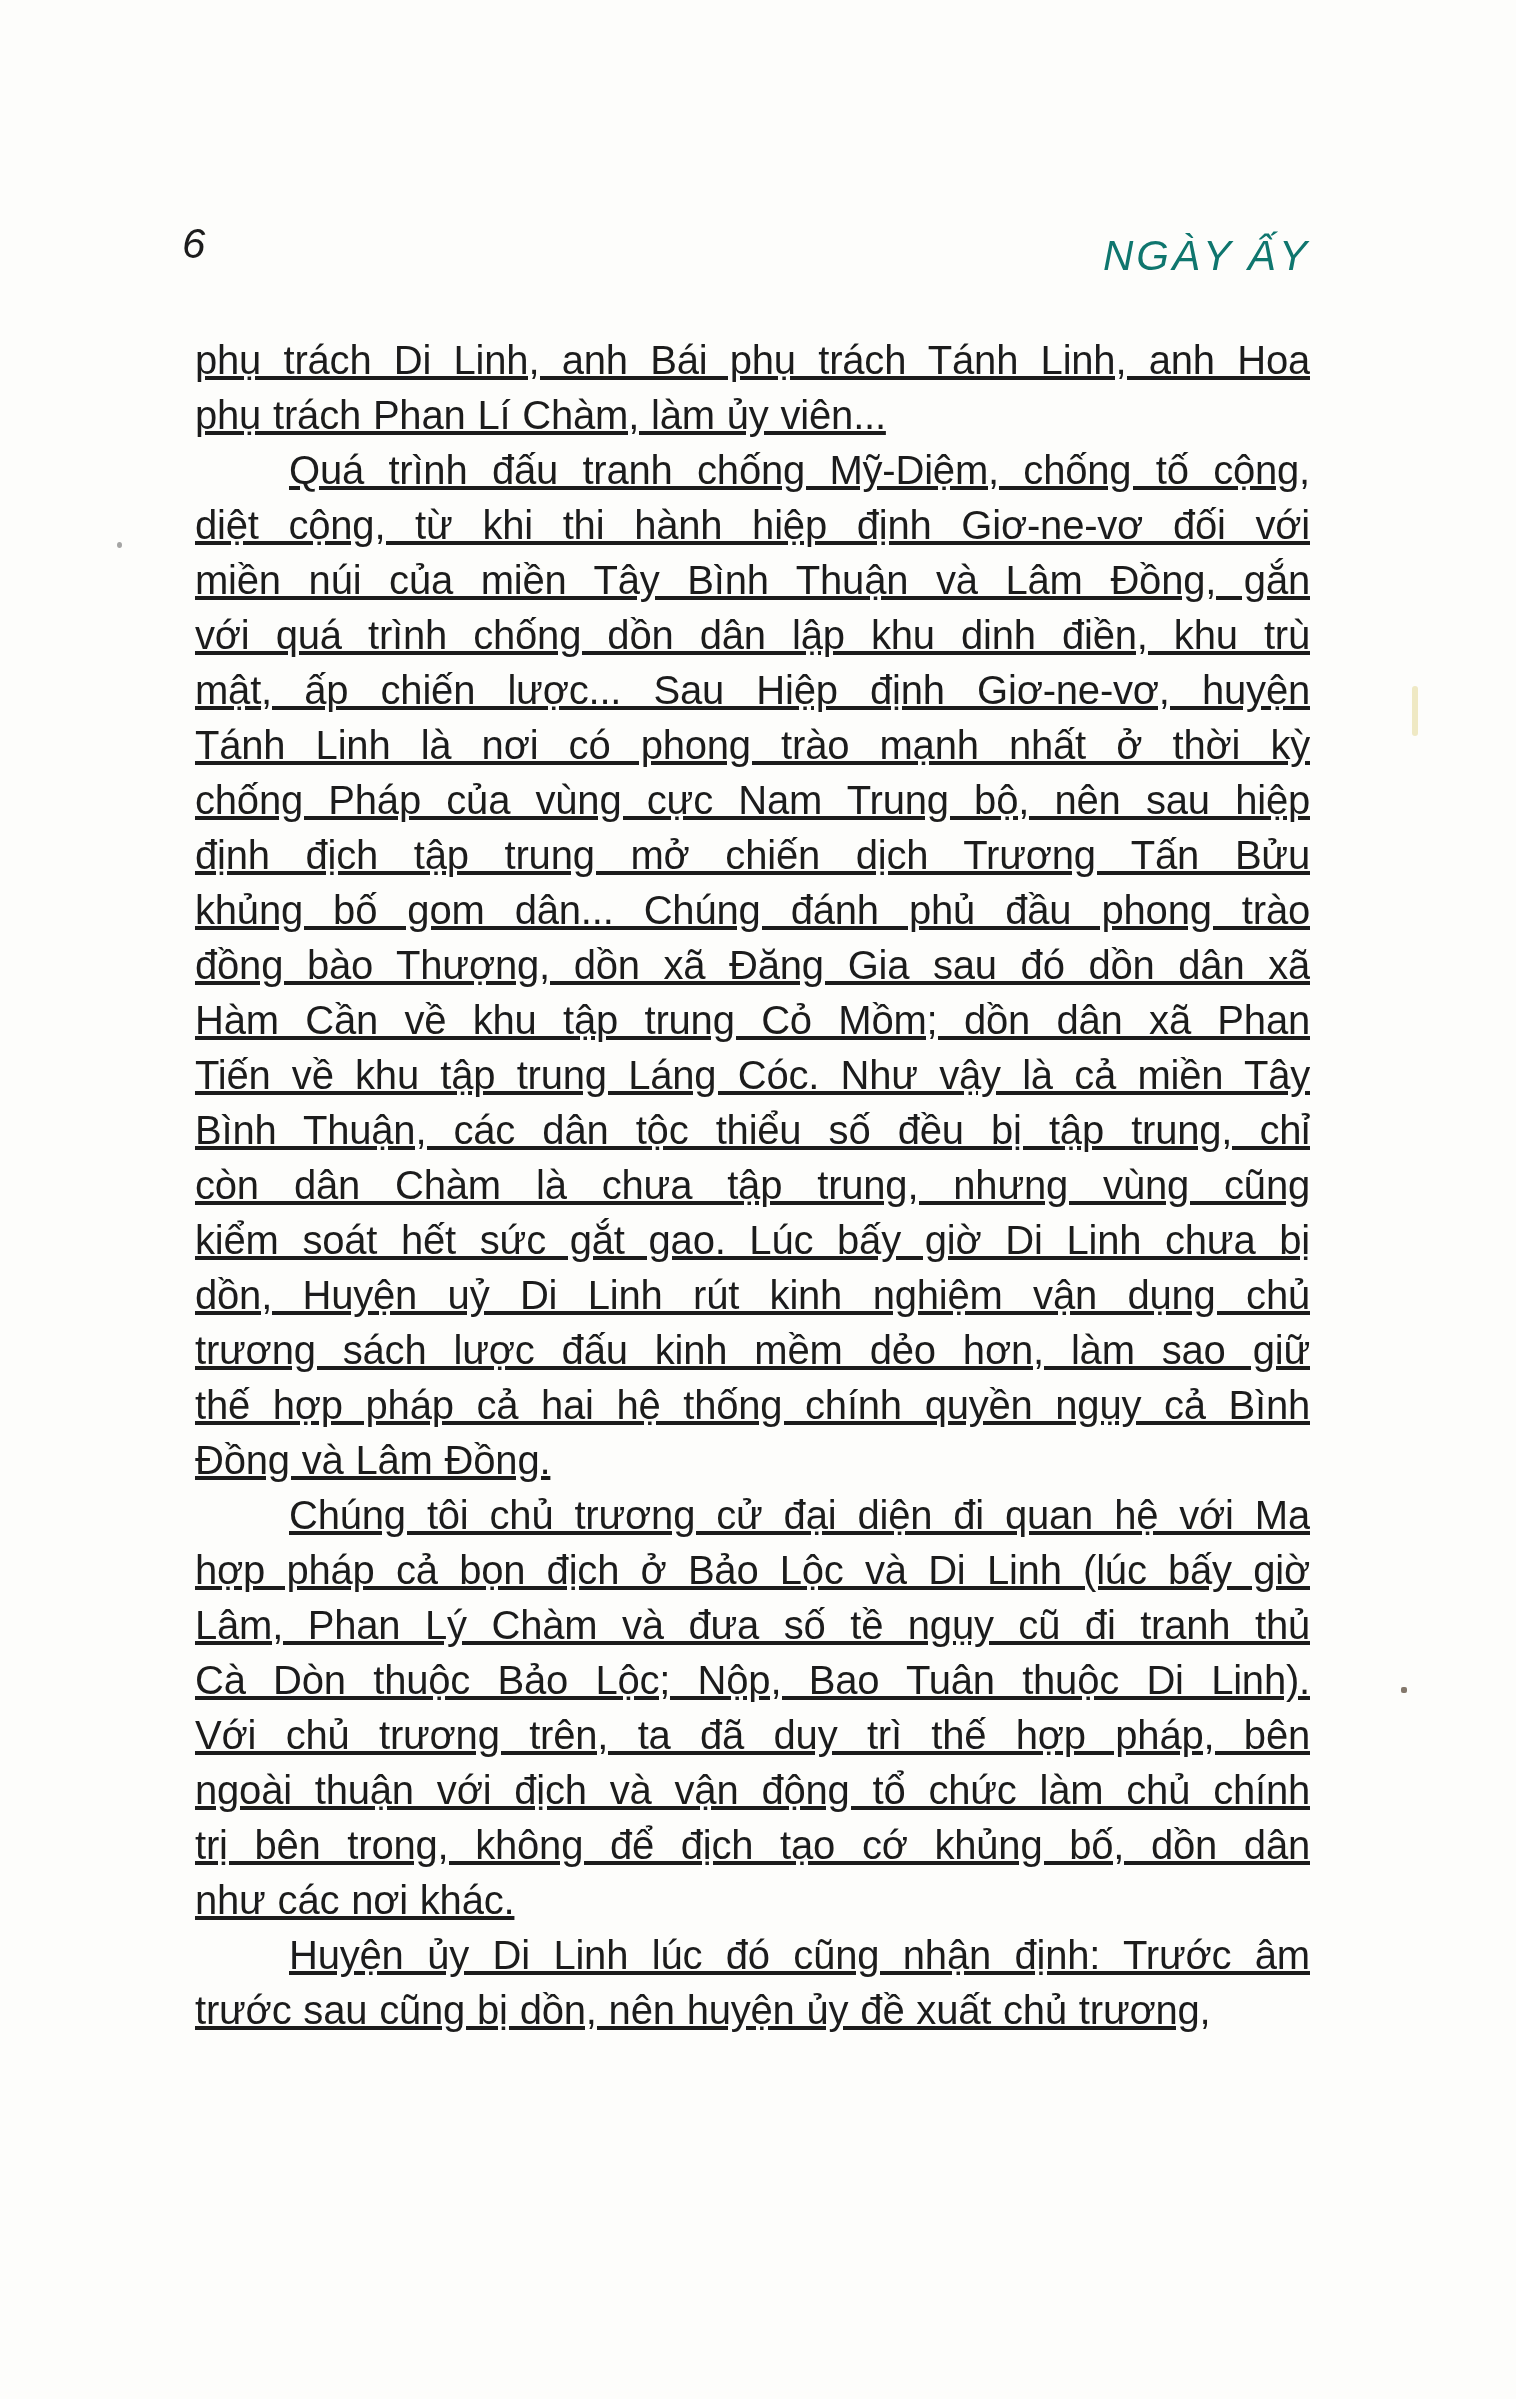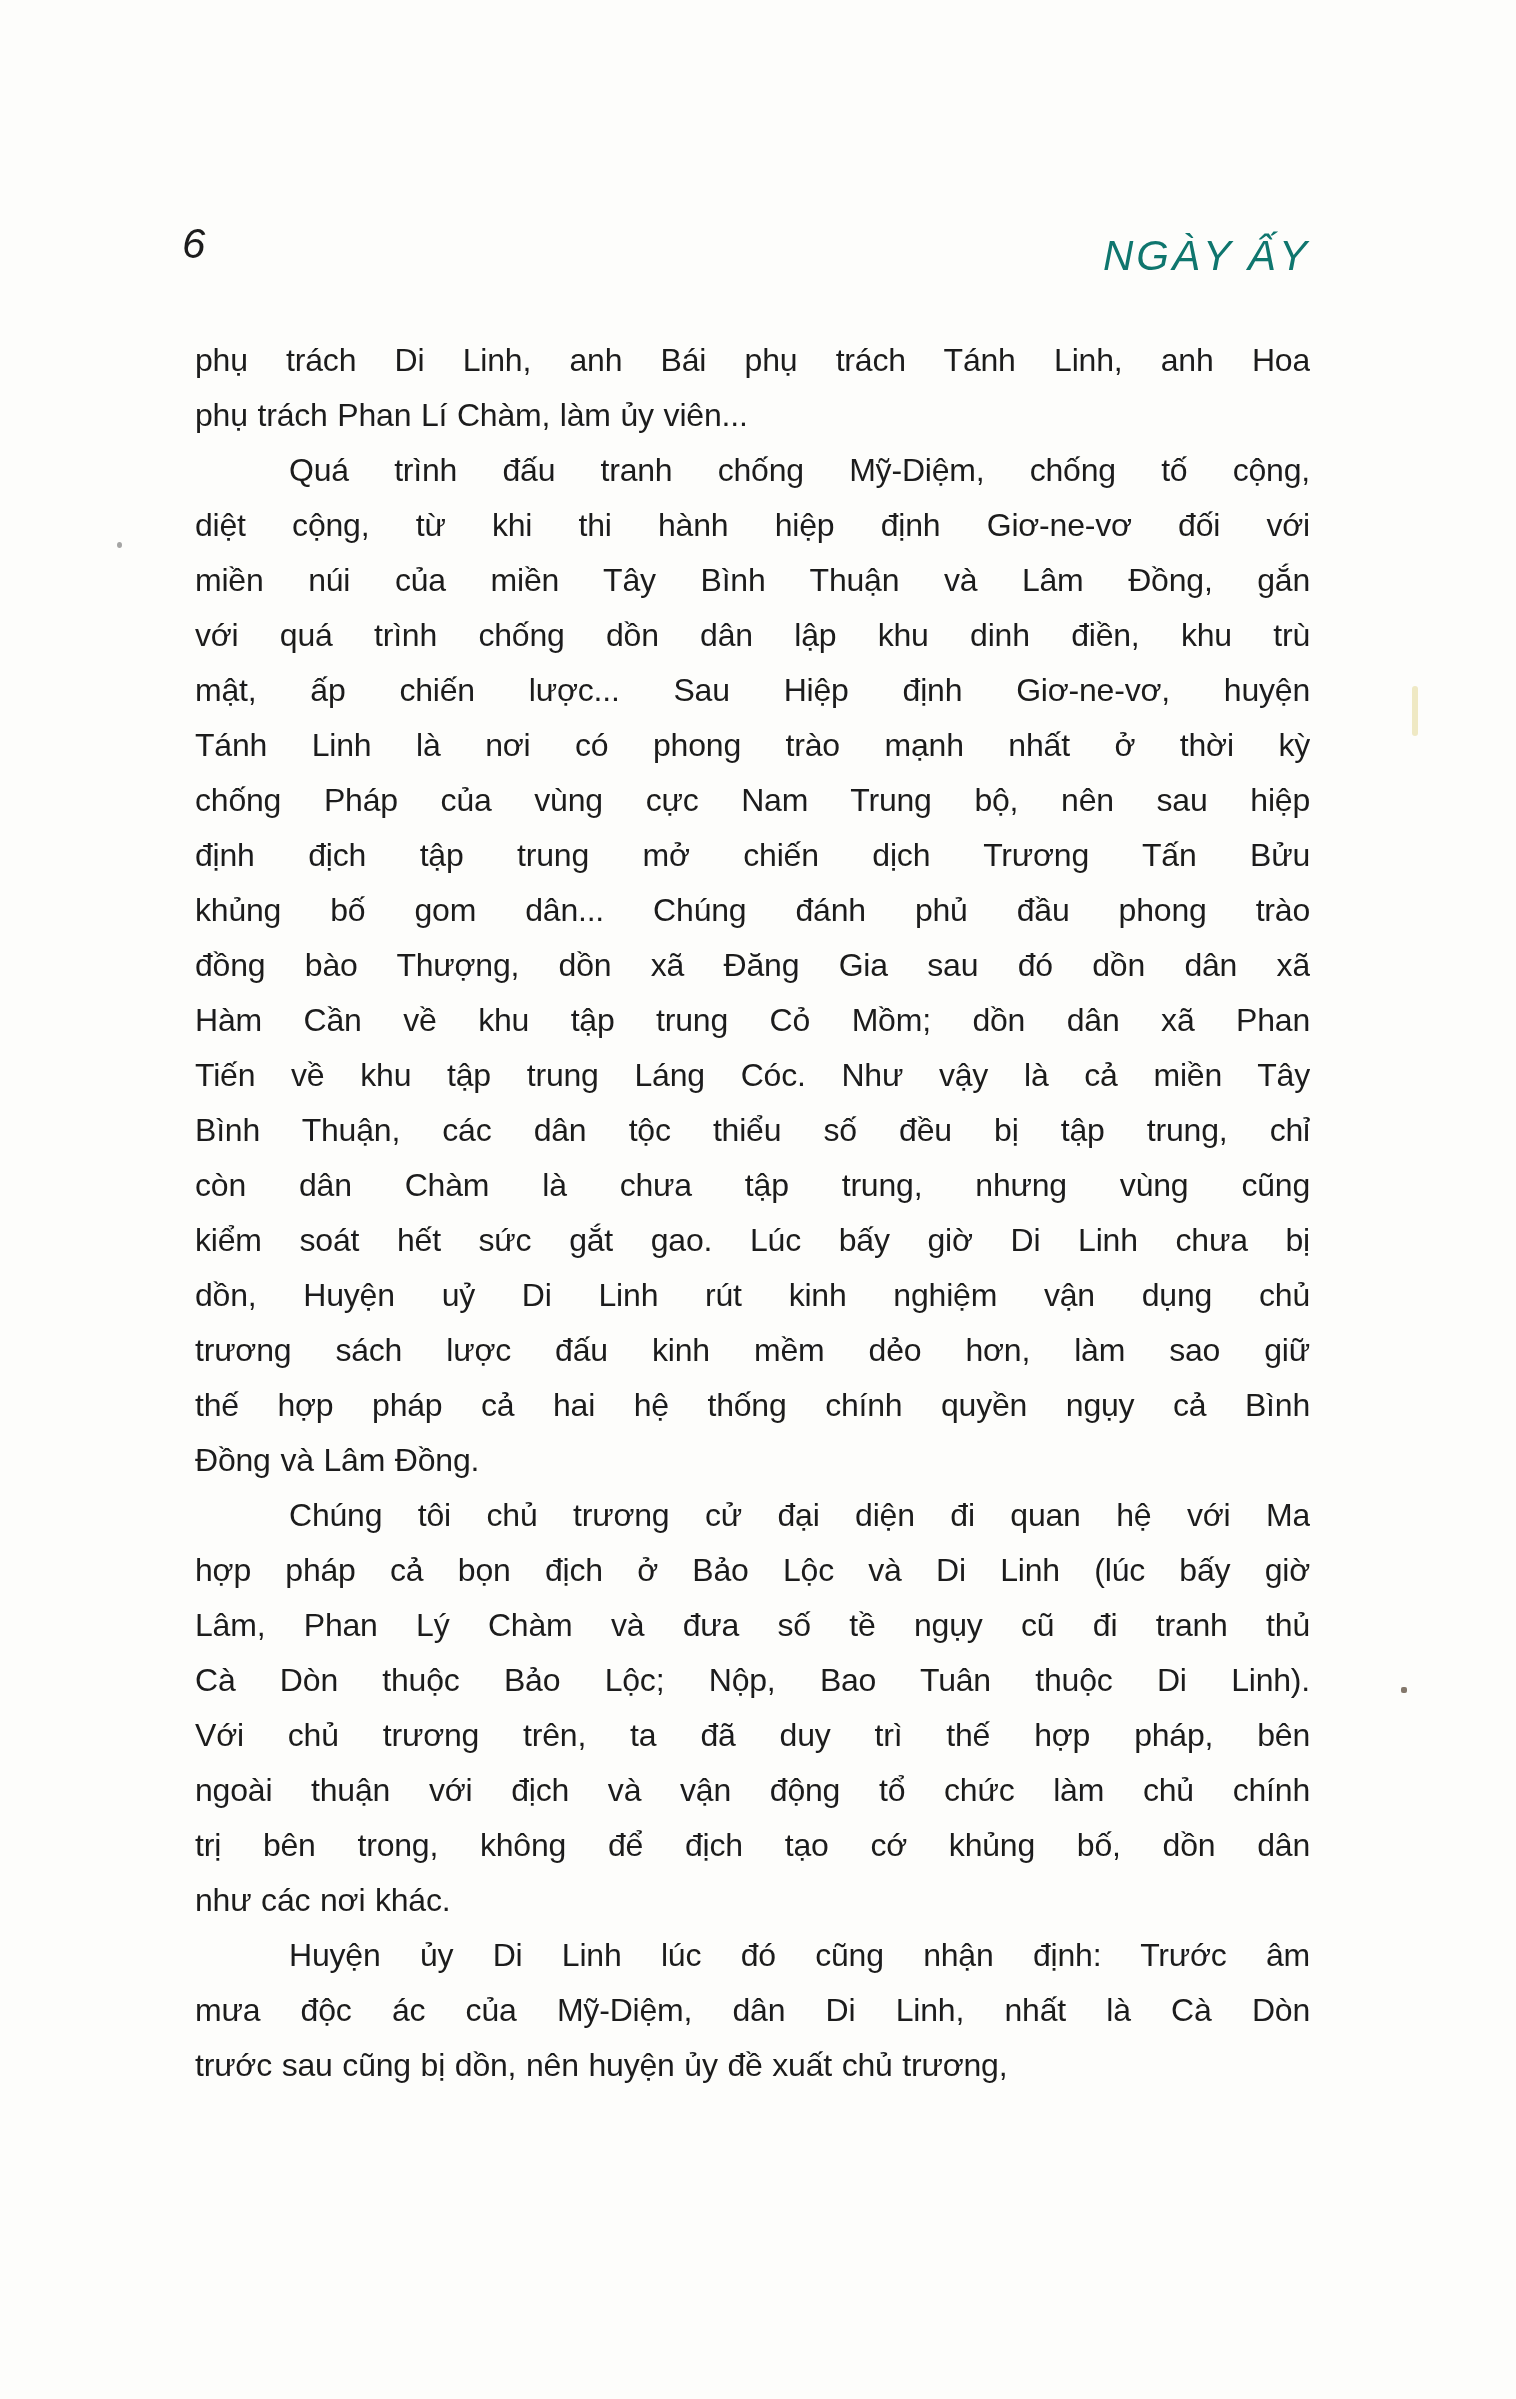--- a/index.html
+++ b/index.html
@@ -36,29 +36,30 @@
     color: #0f766e;
     white-space: nowrap;
   }
   .text-block {
     position: absolute;
     left: 195px;
     top: 333px;
     width: 1115px;
   }
   .line {
-    font-size: 32px;
+    font-size: 40px;
     line-height: 55px;
     height: 55px;
     overflow: hidden;
     letter-spacing: -0.2px;
     word-spacing: 1px;
     text-align: justify;
     text-align-last: justify;
     white-space: nowrap;
+    text-decoration: underline;
   }
   .line.last {
     text-align: right;
     text-align-last: left;
   }
   .line.ind {
     text-indent: 94px;
   }
   
   .artifact-yellow-line {
@@ -124,21 +125,20 @@
     <div class="line last">Đồng và Lâm Đồng.</div>
     <div class="line j ind">Chúng tôi chủ trương cử đại diện đi quan hệ với Ma</div>
     <div class="line j">hợp pháp cả bọn địch ở Bảo Lộc và Di Linh (lúc bấy giờ</div>
     <div class="line j">Lâm, Phan Lý Chàm và đưa số tề ngụy cũ đi tranh thủ</div>
     <div class="line j">Cà Dòn thuộc Bảo Lộc; Nộp, Bao Tuân thuộc Di Linh).</div>
     <div class="line j">Với chủ trương trên, ta đã duy trì thế hợp pháp, bên</div>
     <div class="line j">ngoài thuận với địch và vận động tổ chức làm chủ chính</div>
     <div class="line j">trị bên trong, không để địch tạo cớ khủng bố, dồn dân</div>
     <div class="line last">như các nơi khác.</div>
     <div class="line j ind">Huyện ủy Di Linh lúc đó cũng nhận định: Trước âm</div>
-    <div class="line j">mưa độc ác của Mỹ-Diệm, dân Di Linh, nhất là Cà Dòn</div>
     <div class="line last">trước sau cũng bị dồn, nên huyện ủy đề xuất chủ trương,</div>
   </div>
 
   <div class="artifact-yellow-line"></div>
   <div class="artifact-speck"></div>
   <div class="artifact-dot"></div>
 
 </div>
 
 

